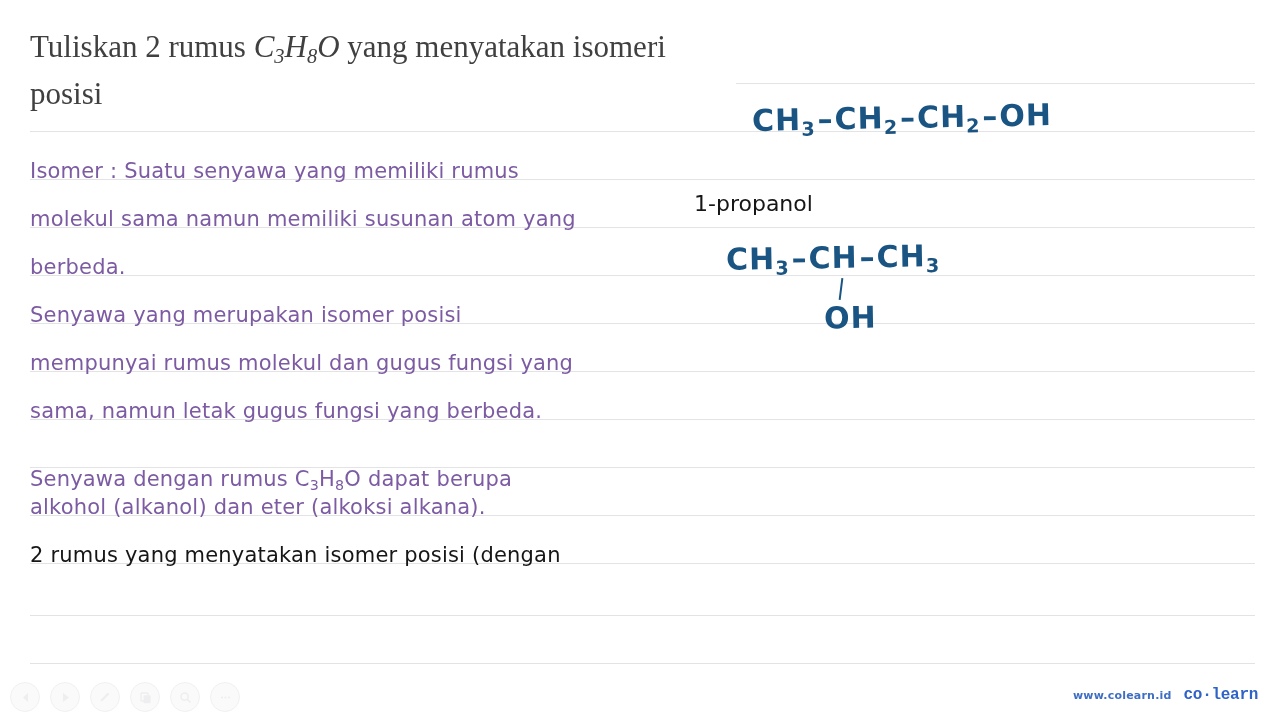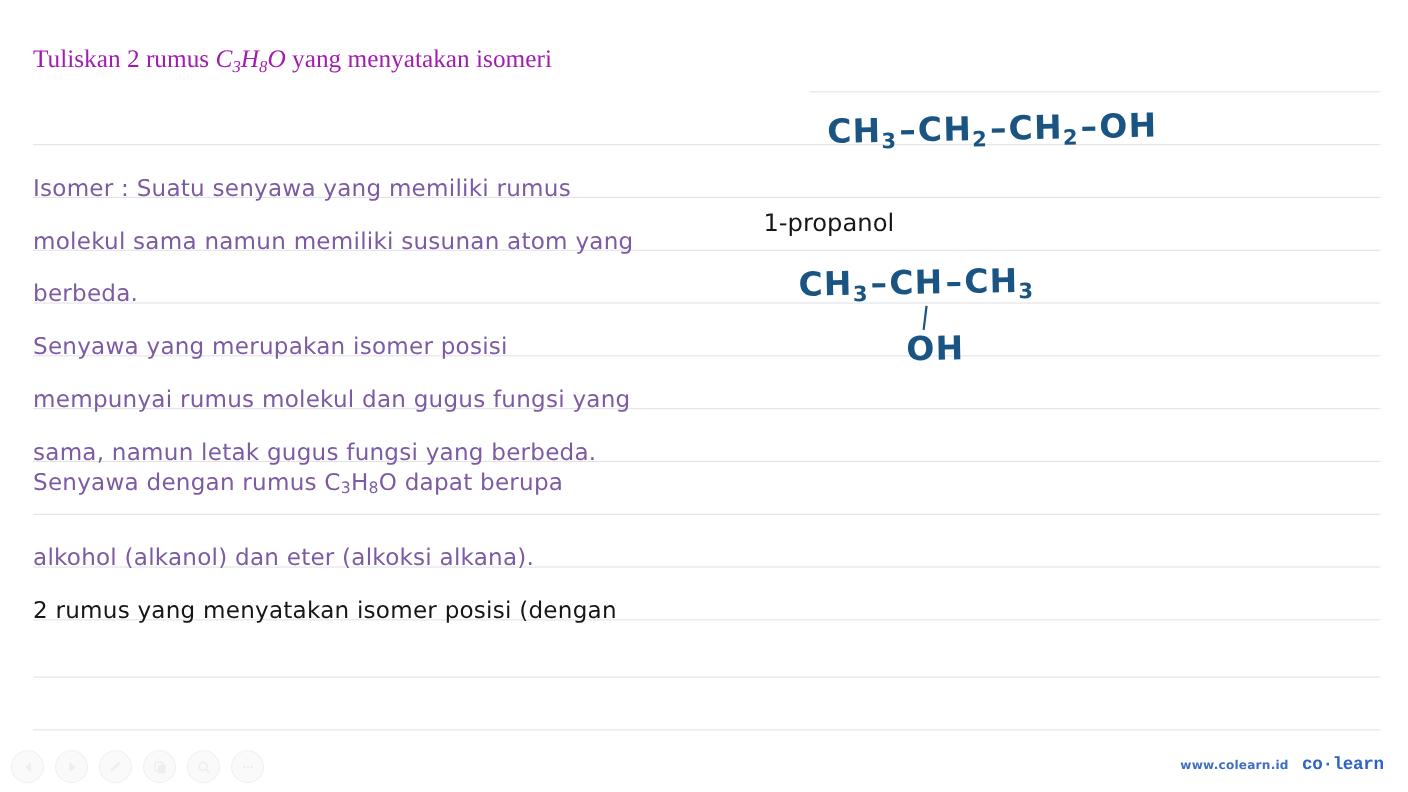--- a/index.html
+++ b/index.html
@@ -37,23 +37,23 @@
     width: 519px;
   }
 
   
   .question {
     position: absolute;
     left: 30px;
     top: 28px;
     width: 706px;
     font-family: "Liberation Serif", "DejaVu Serif", serif;
-    font-size: 23px;
-    line-height: 52px;
-    color: #a21caf;
+    font-size: 31px;
+    line-height: 38px;
+    color: #404040;
     text-align: justify;
     text-align-last: left;
   }
   .question .formula {
     font-style: italic;
     font-family: "Liberation Serif", "DejaVu Serif", serif;
   }
   .question .formula sub {
     font-size: 0.66em;
     font-style: italic;
@@ -200,30 +200,31 @@
     <div class="rule" style="top:419px"></div>
     <div class="rule" style="top:467px"></div>
     <div class="rule" style="top:515px"></div>
     <div class="rule" style="top:563px"></div>
     <div class="rule" style="top:615px"></div>
     <div class="rule" style="top:663px"></div>
   </div>
 
   <div class="question">
     <span>Tuliskan 2 rumus </span><span class="formula"><span>C</span><sub>3</sub><span>H</span><sub>8</sub><span>O</span></span><span> yang menyatakan isomeri</span>
+    <span class="q-line2">posisi</span>
   </div>
 
   <div class="hand purple" style="top:147px">Isomer : Suatu senyawa yang memiliki rumus</div>
   <div class="hand purple" style="top:195px">molekul sama namun memiliki susunan atom yang</div>
   <div class="hand purple" style="top:243px">berbeda.</div>
   <div class="hand purple" style="top:291px">Senyawa yang merupakan isomer posisi</div>
   <div class="hand purple" style="top:339px">mempunyai rumus molekul dan gugus fungsi yang</div>
   <div class="hand purple" style="top:387px">sama, namun letak gugus fungsi yang berbeda.</div>
 
-  <div class="hand purple" style="top:414px"><span>Senyawa dengan rumus </span><span><span>C</span><sub>3</sub><span>H</span><sub>8</sub><span>O</span></span><span> dapat berupa</span></div>
+  <div class="hand purple" style="top:455px"><span>Senyawa dengan rumus </span><span><span>C</span><sub>3</sub><span>H</span><sub>8</sub><span>O</span></span><span> dapat berupa</span></div>
 
   <div class="hand purple" style="top:483px">alkohol (alkanol) dan eter (alkoksi alkana).</div>
   <div class="hand black" style="top:531px">2 rumus yang menyatakan isomer posisi (dengan</div>
 
   <div class="chem" id="chem1"><span>CH</span><sub>3</sub><span class="bond">–</span><span>CH</span><sub>2</sub><span class="bond">–</span><span>CH</span><sub>2</sub><span class="bond">–</span><span>OH</span></div>
 
   <div class="chem-name" id="name1">1-propanol</div>
 
   <div id="chem2-wrap">
     <div class="chem" id="chem2-main"><span>CH</span><sub>3</sub><span class="bond">–</span><span>CH</span><span class="bond">–</span><span>CH</span><sub>3</sub></div>

